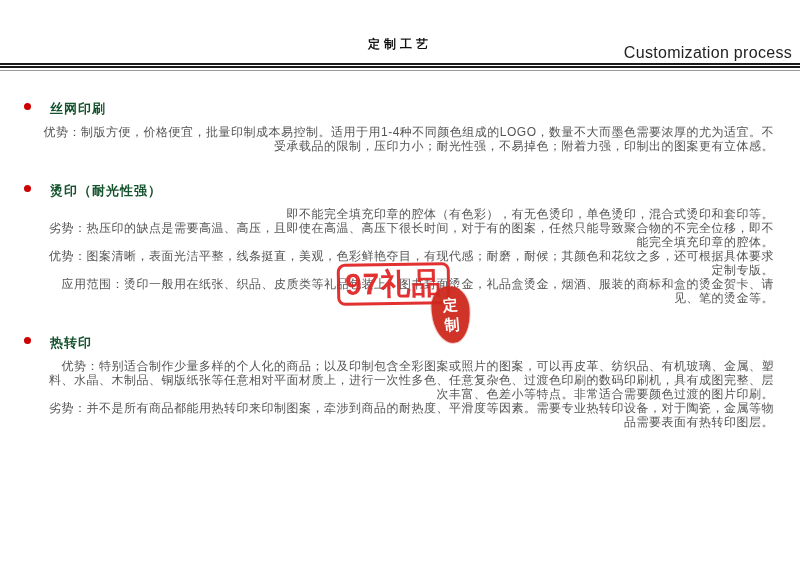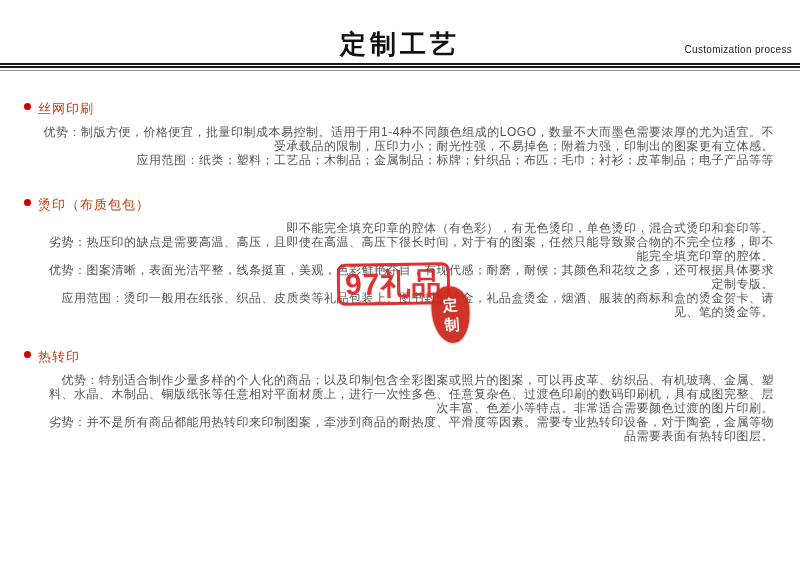--- a/index.html
+++ b/index.html
@@ -7,46 +7,46 @@
   body {
     width: 800px; height: 588px; overflow: hidden;
     background: #ffffff;
     font-family: "Liberation Sans", "DejaVu Sans", sans-serif;
     position: relative;
   }
   
   .header { position: relative; padding-top: 32px; }
   .page-title {
     margin: 0; text-align: center;
-    font-size: 26px; font-weight: bold; color: #111;
+    font-size: 12px; font-weight: bold; color: #111;
     letter-spacing: 4px; line-height: 24px;
   }
   .subtitle {
     position: absolute; right: 8px; top: 44px;
-    font-size: 10px; color: #222; letter-spacing: 0.3px; margin-left: 44px;
+    font-size: 16px; color: #222; letter-spacing: 0.3px; margin-left: 44px;
   }
   .rule {
     margin-top: 7px; height: 5px;
     border-top: 2px solid #1a1a1a;
     border-bottom: 2px solid #1a1a1a;
   }
   .rule-thin { height: 1px; background: #9a9a9a; margin-top: 2px; }
   
   .content { padding: 28px 26px 0 38px; }
   .sec { position: relative; }
   .sec + .sec { margin-top: 28px; }
   .sec-head { display: block; position: relative; }
   .bullet {
     position: absolute; left: -14px; top: 4px;
     width: 7px; height: 7px; border-radius: 50%;
     background: #cc0000;
   }
   .sec-title {
-    display: inline; margin: 0;
-    font-size: 13px; font-weight: normal; color: #c2410c;
+    display: inline; margin: 12px;
+    font-size: 13px; font-weight: bold; color: #14532d;
     letter-spacing: 1px;
   }
   .sec-body { margin-top: 7px; }
   .sec-body p {
     margin: 0; font-size: 12px; line-height: 14px;
     color: #555557; letter-spacing: 0.5px;
     word-break: break-all; text-align: right;
   }
   
   .watermark { position: absolute; left: 337px; top: 263px; pointer-events: none; }
@@ -81,28 +81,27 @@
 
 <div class="content">
 
   <section class="sec">
     <div class="sec-head">
       <span class="bullet"></span>
       <h2 class="sec-title">丝网印刷</h2>
     </div>
     <div class="sec-body">
       <p>优势：制版方便，价格便宜，批量印制成本易控制。适用于用1-4种不同颜色组成的LOGO，数量不大而墨色需要浓厚的尤为适宜。不受承载品的限制，压印力小；耐光性强，不易掉色；附着力强，印制出的图案更有立体感。</p>
-      <p>应用范围：纸类；塑料；工艺品；木制品；金属制品；标牌；针织品；布匹；毛巾；衬衫；皮革制品；电子产品等等</p>
     </div>
   </section>
 
   <section class="sec">
     <div class="sec-head">
       <span class="bullet"></span>
-      <h2 class="sec-title">烫印（布质包包）</h2>
+      <h2 class="sec-title">烫印（耐光性强）</h2>
     </div>
     <div class="sec-body">
       <p>即不能完全填充印章的腔体（有色彩），有无色烫印，单色烫印，混合式烫印和套印等。</p>
       <p>劣势：热压印的缺点是需要高温、高压，且即使在高温、高压下很长时间，对于有的图案，任然只能导致聚合物的不完全位移，即不能完全填充印章的腔体。</p>
       <p>优势：图案清晰，表面光洁平整，线条挺直，美观，色彩鲜艳夺目，有现代感；耐磨，耐候；其颜色和花纹之多，还可根据具体要求定制专版。</p>
       <p>应用范围：烫印一般用在纸张、织品、皮质类等礼品包装上。图书封面烫金，礼品盒烫金，烟酒、服装的商标和盒的烫金贺卡、请见、笔的烫金等。</p>
     </div>
   </section>
 
   <section class="sec">

